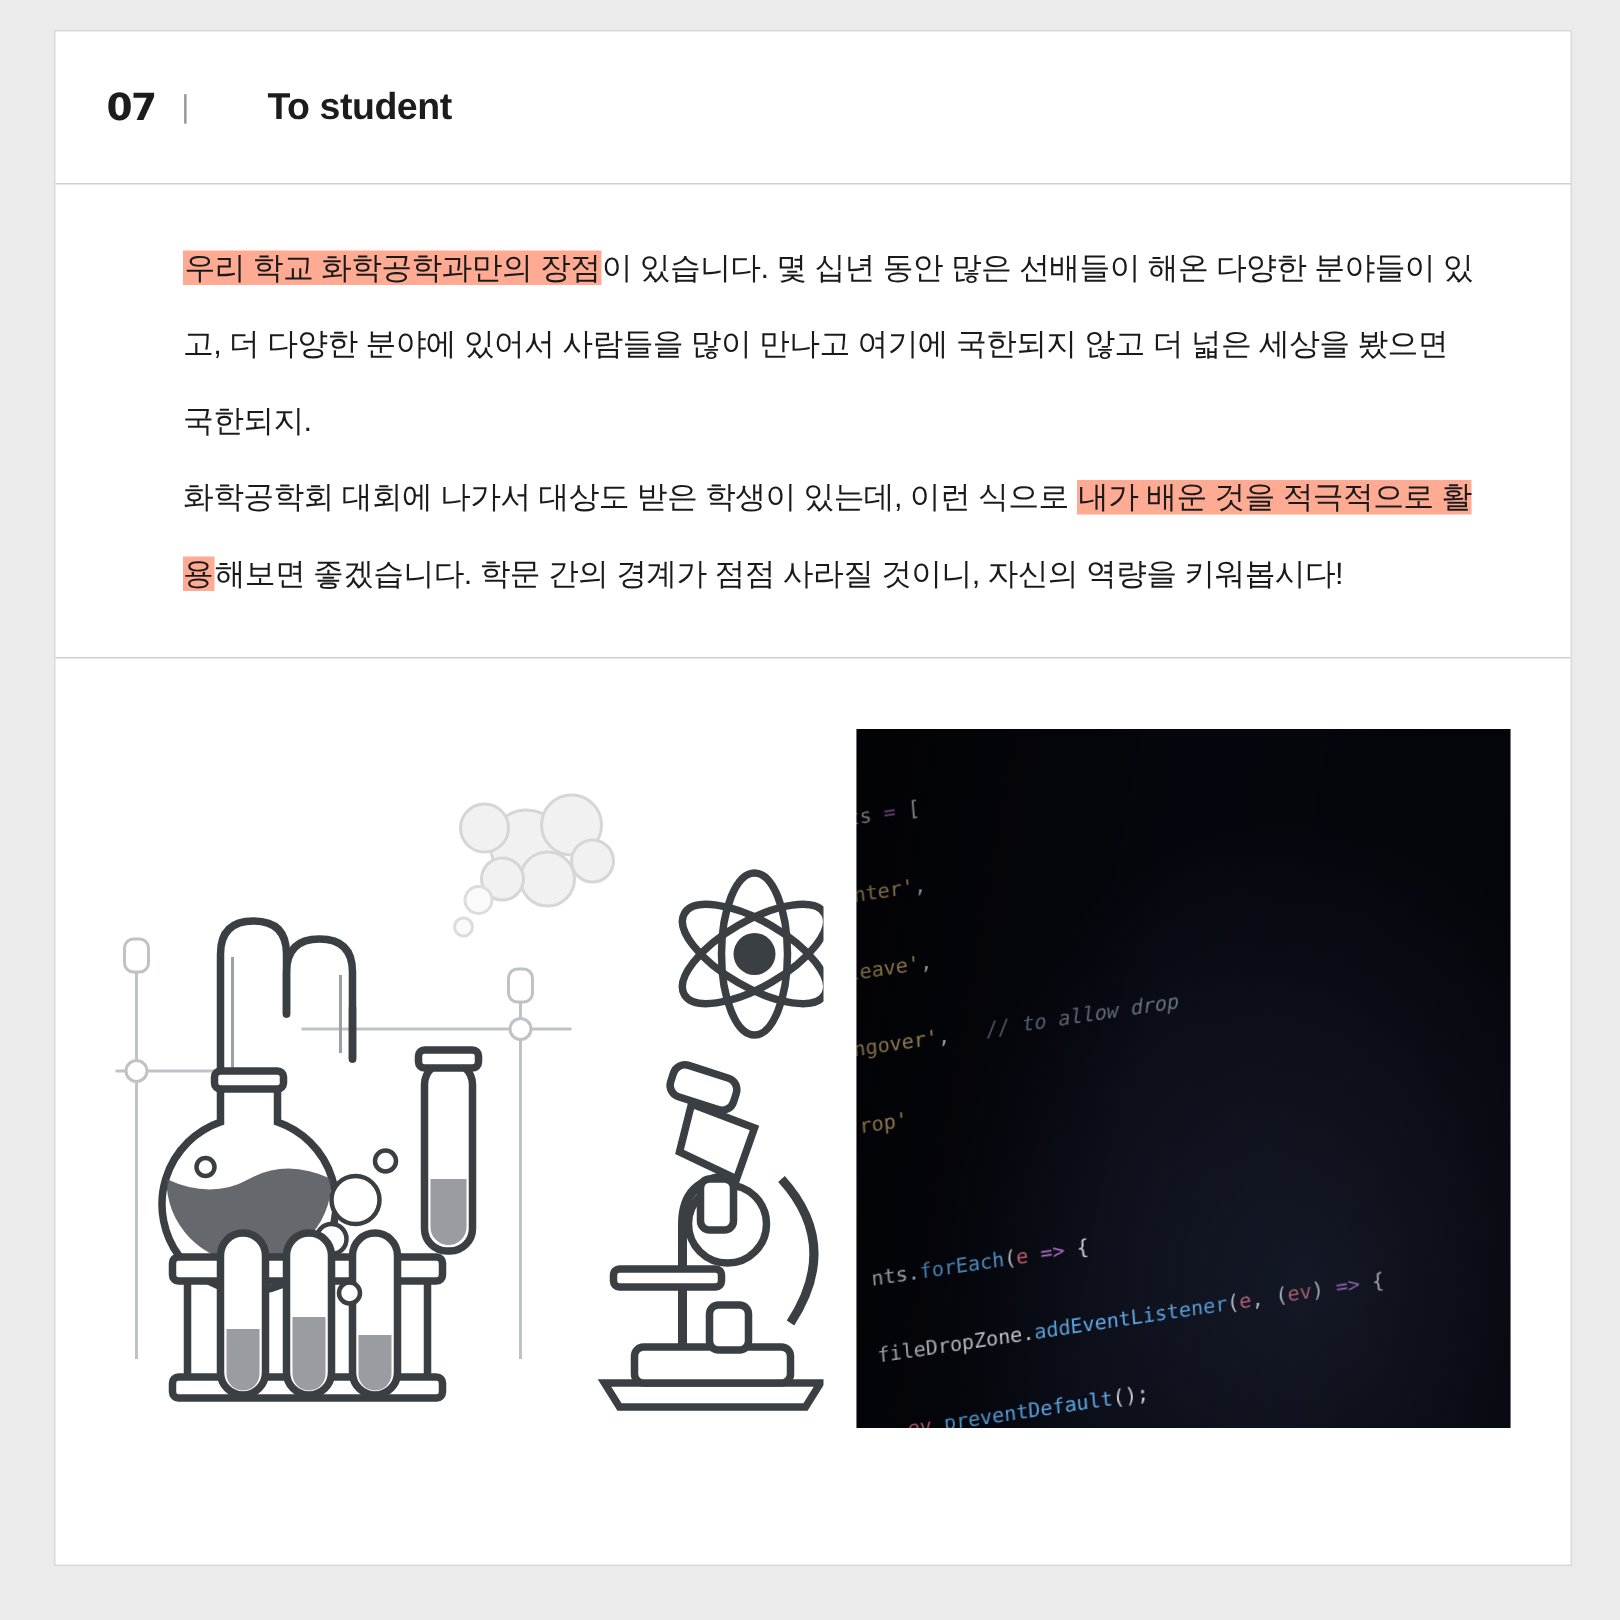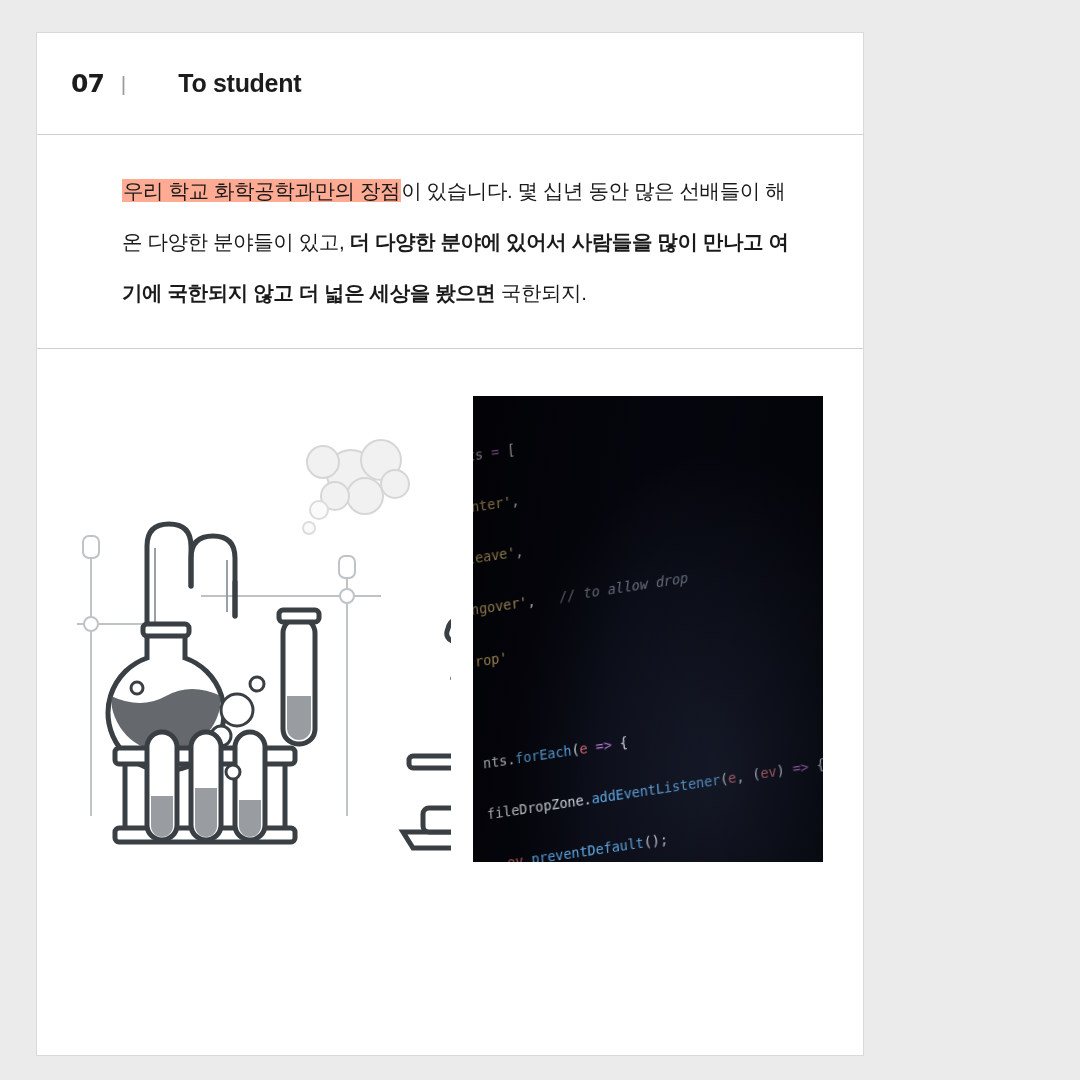--- a/index.html
+++ b/index.html
@@ -9,22 +9,22 @@
   }
   body {
     width: 1080px;
     height: 1080px;
     font-family: "Liberation Sans", sans-serif;
     overflow: hidden;
   }
   .card {
     position: absolute;
     left: 36px;
-    top: 32px;
-    width: 828px;
+    top: 20px;
+    width: 1012px;
     height: 1024px;
     background: #ffffff;
     box-sizing: border-box;
     border: 1px solid #d9d9d9;
   }
   
   .header {
     height: 102px;
     box-sizing: border-box;
     border-bottom: 1px solid #cfcfcf;
@@ -65,21 +65,21 @@
     letter-spacing: -0.4px;
   }
   .para.second {
     margin-top: 0;
   }
   .hl {
     background: #ffab94;
     padding: 0 1px;
   }
   .b {
-    font-weight: bold;
+    font-weight: normal;
   }
   
   .images {
     display: flex;
     padding: 47px 40px 40px 14px;
     gap: 22px;
     justify-content: center;
   }
   .img-box {
     position: relative;
@@ -143,20 +143,23 @@
 
   <div class="header">
     <span class="header-num">07</span>
     <span class="header-sep">|</span>
     <span class="header-title">To student</span>
   </div>
 
   <div class="body-block">
     <div class="para">
       <span class="hl">우리 학교 화학공학과만의 장점</span><span>이 있습니다. 몇 십년 동안 많은 선배들이 해온 다양한 분야들이 있고, </span><span class="b">더 다양한 분야에 있어서 사람들을 많이 만나고 여기에 국한되지 않고 더 넓은 세상을 봤으면</span><span> 국한되지.</span>
+    </div>
+    <div class="para second">
+      <span>화학공학회 대회에 나가서 대상도 받은 학생이 있는데, 이런 식으로 </span><span class="hl b">내가 배운 것을 적극적으로 활용</span><span>해보면 좋겠습니다. 학문 간의 경계가 점점 사라질 것이니, 자신의 역량을 키워봅시다!</span>
     </div>
   </div>
 
   <div class="images">
 
     <div class="img-box img-left">
       <svg class="lab" width="508" height="466" viewBox="0 0 508 466" aria-hidden="true">
         <rect x="0" y="0" width="508" height="466" fill="#ffffff"></rect>
         <g stroke="#bfc3c7" stroke-width="2" fill="none">
           <line x1="26" y1="228" x2="128" y2="228"></line>

